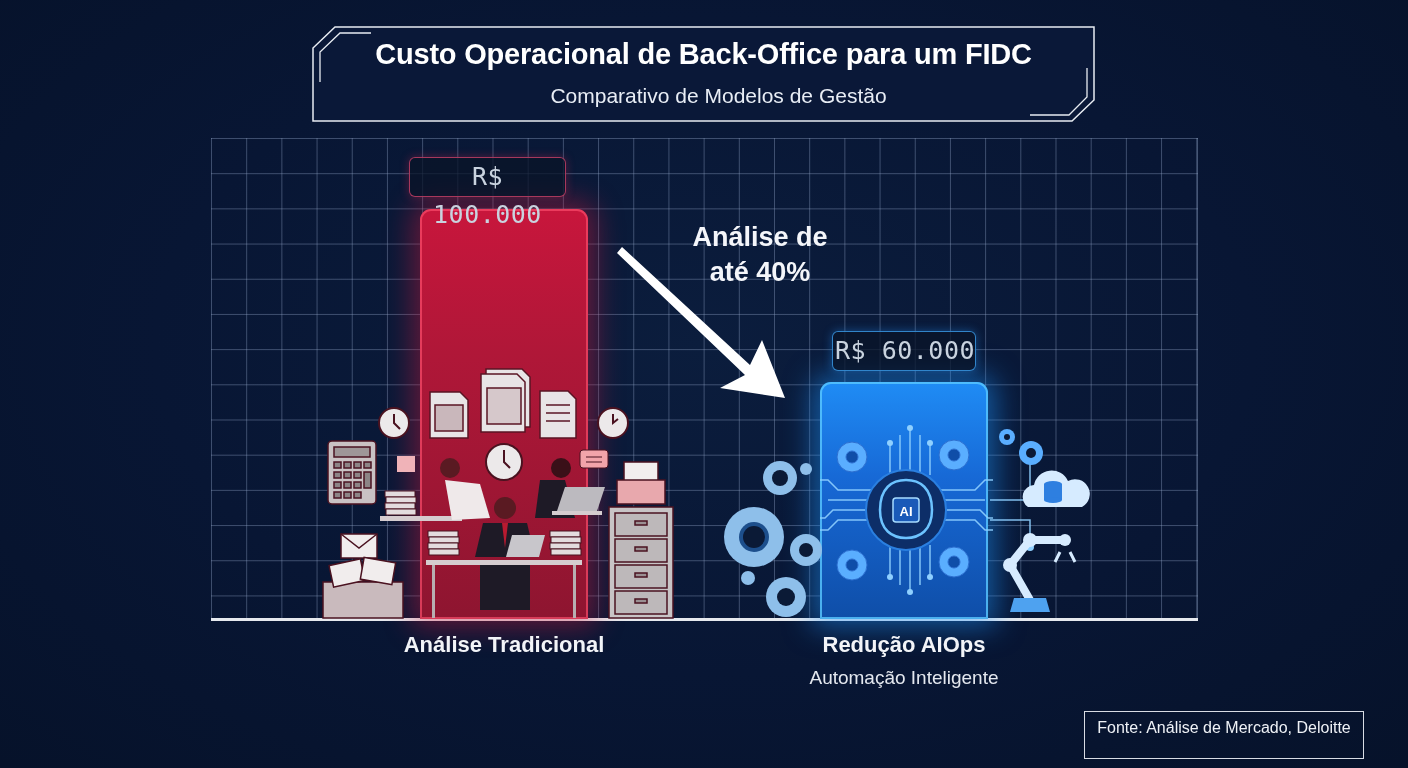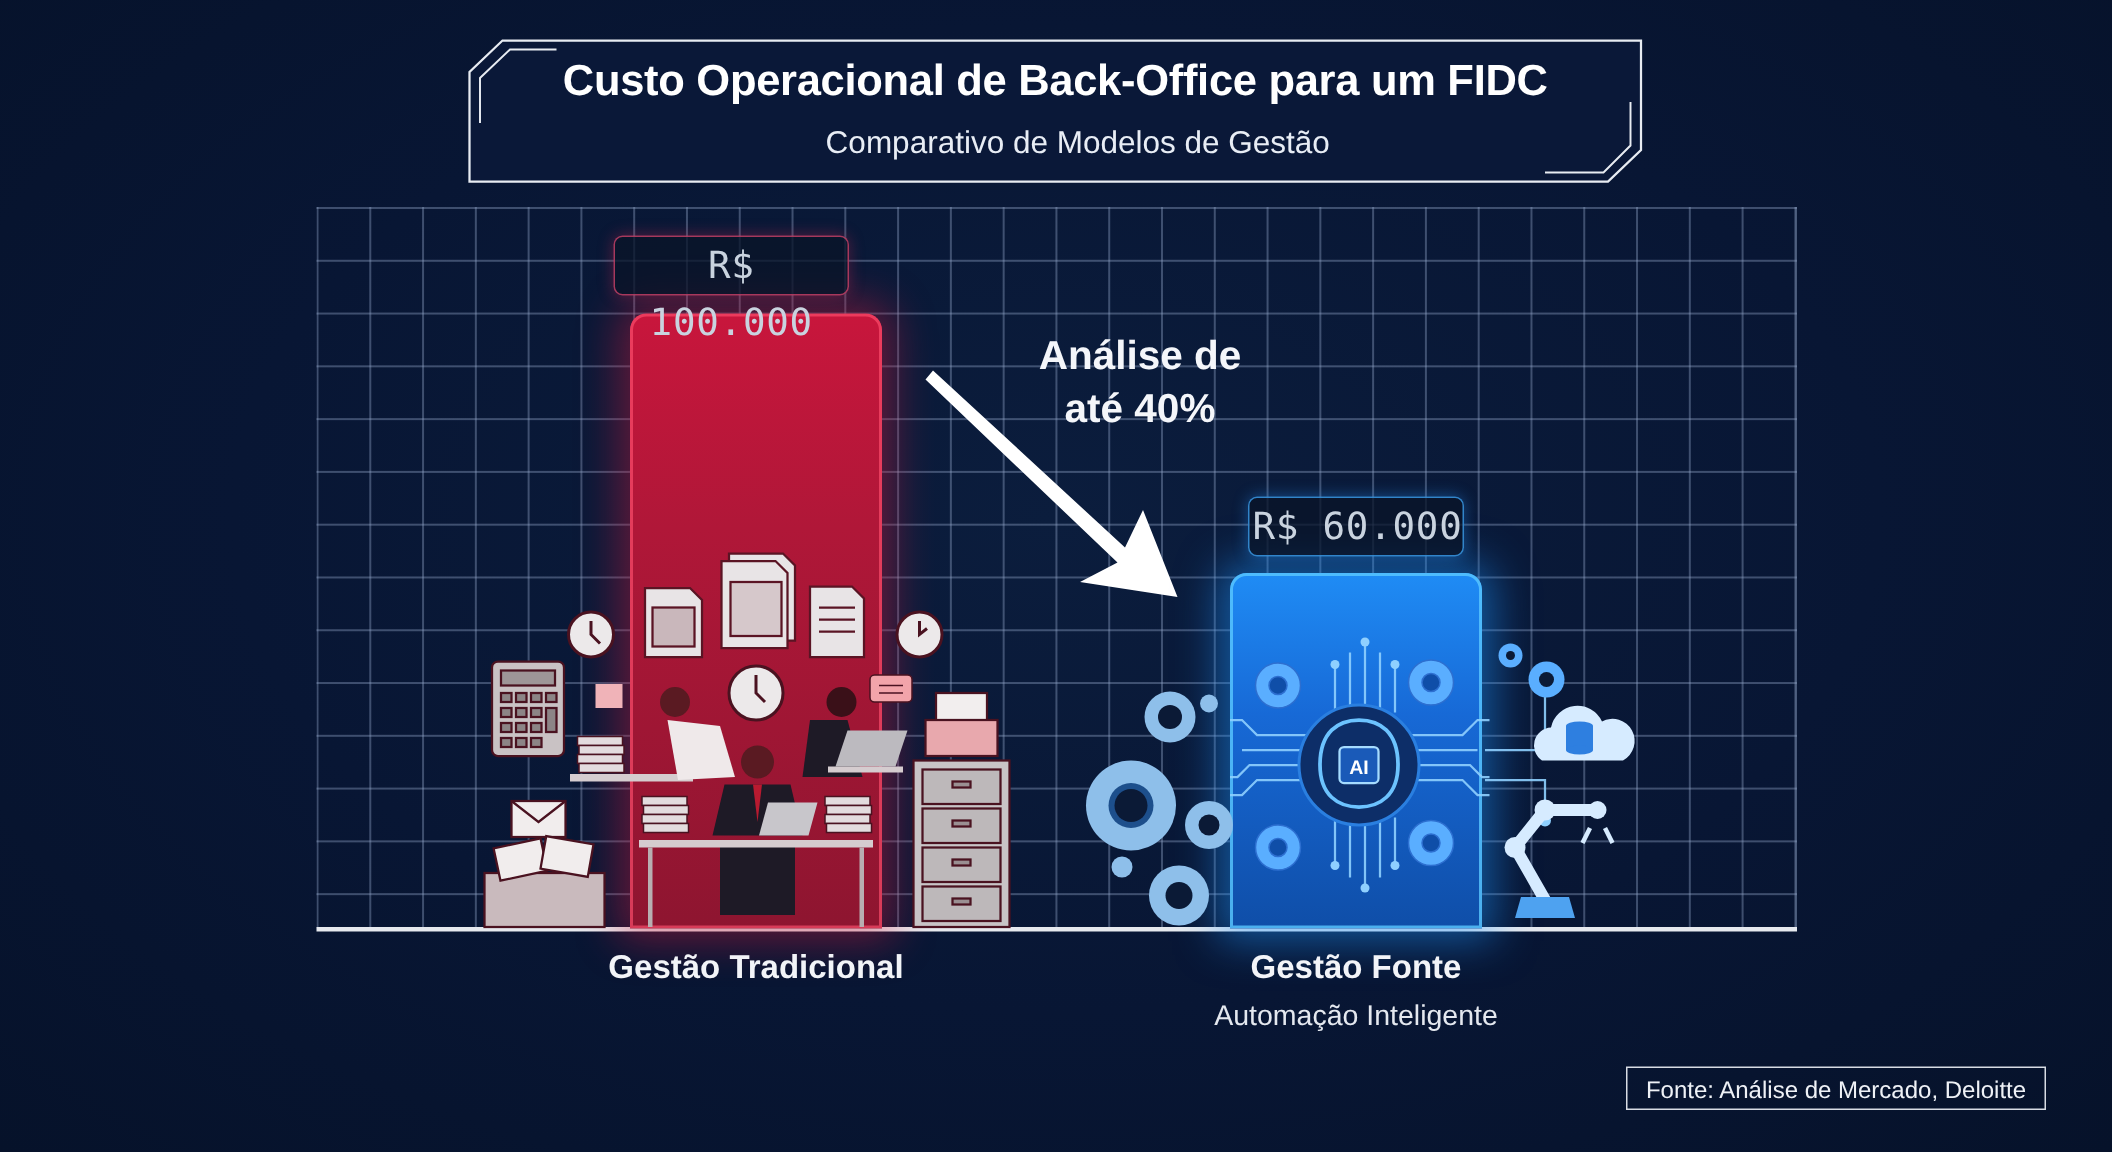--- a/index.html
+++ b/index.html
@@ -69,21 +69,21 @@
   .cat-label {
     text-align:center; font-weight:700; font-size:22px; color:#f2f4f8;
   }
   #cat-trad { left:354px; top:632px; width:300px; }
   #cat-aiops { left:754px; top:632px; width:300px; }
   #cat-aiops-sub {
     left:754px; top:666px; width:300px; text-align:center;
     font-size:19px; line-height:24px; color:#e4e8ef;
   }
   #source-box {
-    left:1084px; top:711px; width:280px; height:29px; line-height:31px;
+    left:1084px; top:711px; width:280px; height:48px; line-height:31px;
     border:1.5px solid #d8dce4; text-align:center; font-size:16px; color:#eef1f6;
     box-sizing:border-box;
   }
   svg { overflow:visible; }
 </style>
 </head>
 <body>
 
 <svg id="title-frame" class="abs" viewBox="300 20 810 110" width="810" height="110">
   <polygon points="313,121 313,48 335,27 1094,27 1094,100 1072,121" fill="#0a1838" stroke="#e8ecf2" stroke-width="1.5"></polygon>
@@ -307,19 +307,19 @@
   </g>
   <g fill="#d6ebff">
     <circle cx="1010" cy="565" r="7"></circle>
       <circle cx="1030" cy="540" r="7"></circle>
       <circle cx="1065" cy="540" r="6"></circle>
     <path d="M1010,612 h40 l-4,-14 h-32z" fill="#4ea2f0"></path>
     <path d="M1060,552 l-5,10 M1070,552 l5,10" stroke="#d6ebff" stroke-width="3"></path>
   </g>
 </svg>
 
-<div id="cat-trad" class="abs cat-label">Gestão Tradicional</div>
-<div id="cat-aiops" class="abs cat-label">Gestão Fonte</div>
+<div id="cat-trad" class="abs cat-label">Análise Tradicional</div>
+<div id="cat-aiops" class="abs cat-label">Redução AIOps</div>
 <div id="cat-aiops-sub" class="abs">
   <div>Automação Inteligente</div>
 </div>
 
 <div id="source-box" class="abs">Fonte: Análise de Mercado, Deloitte</div>
 
 </body></html>

